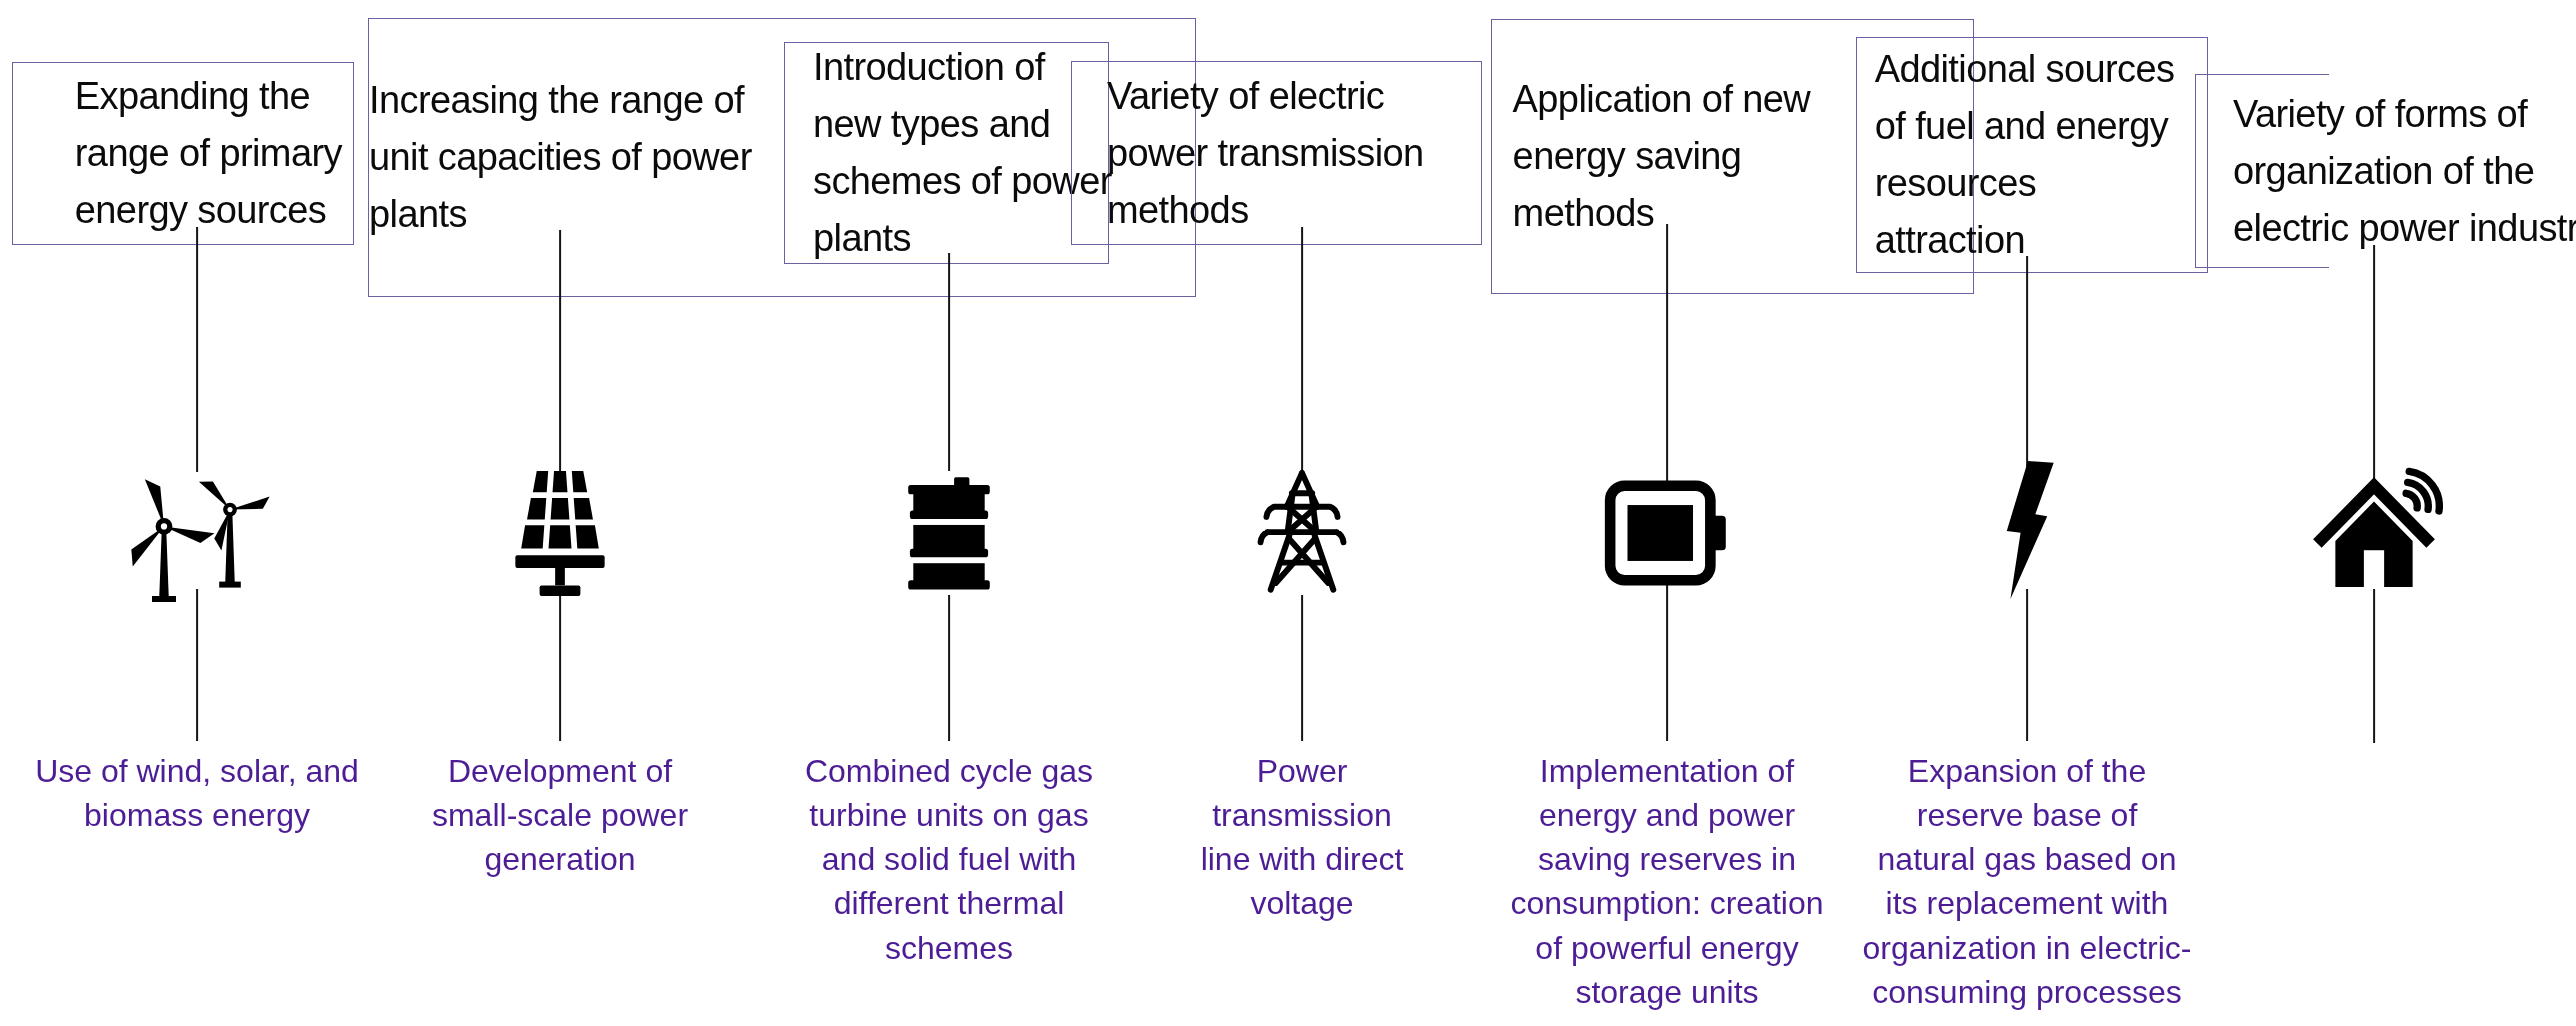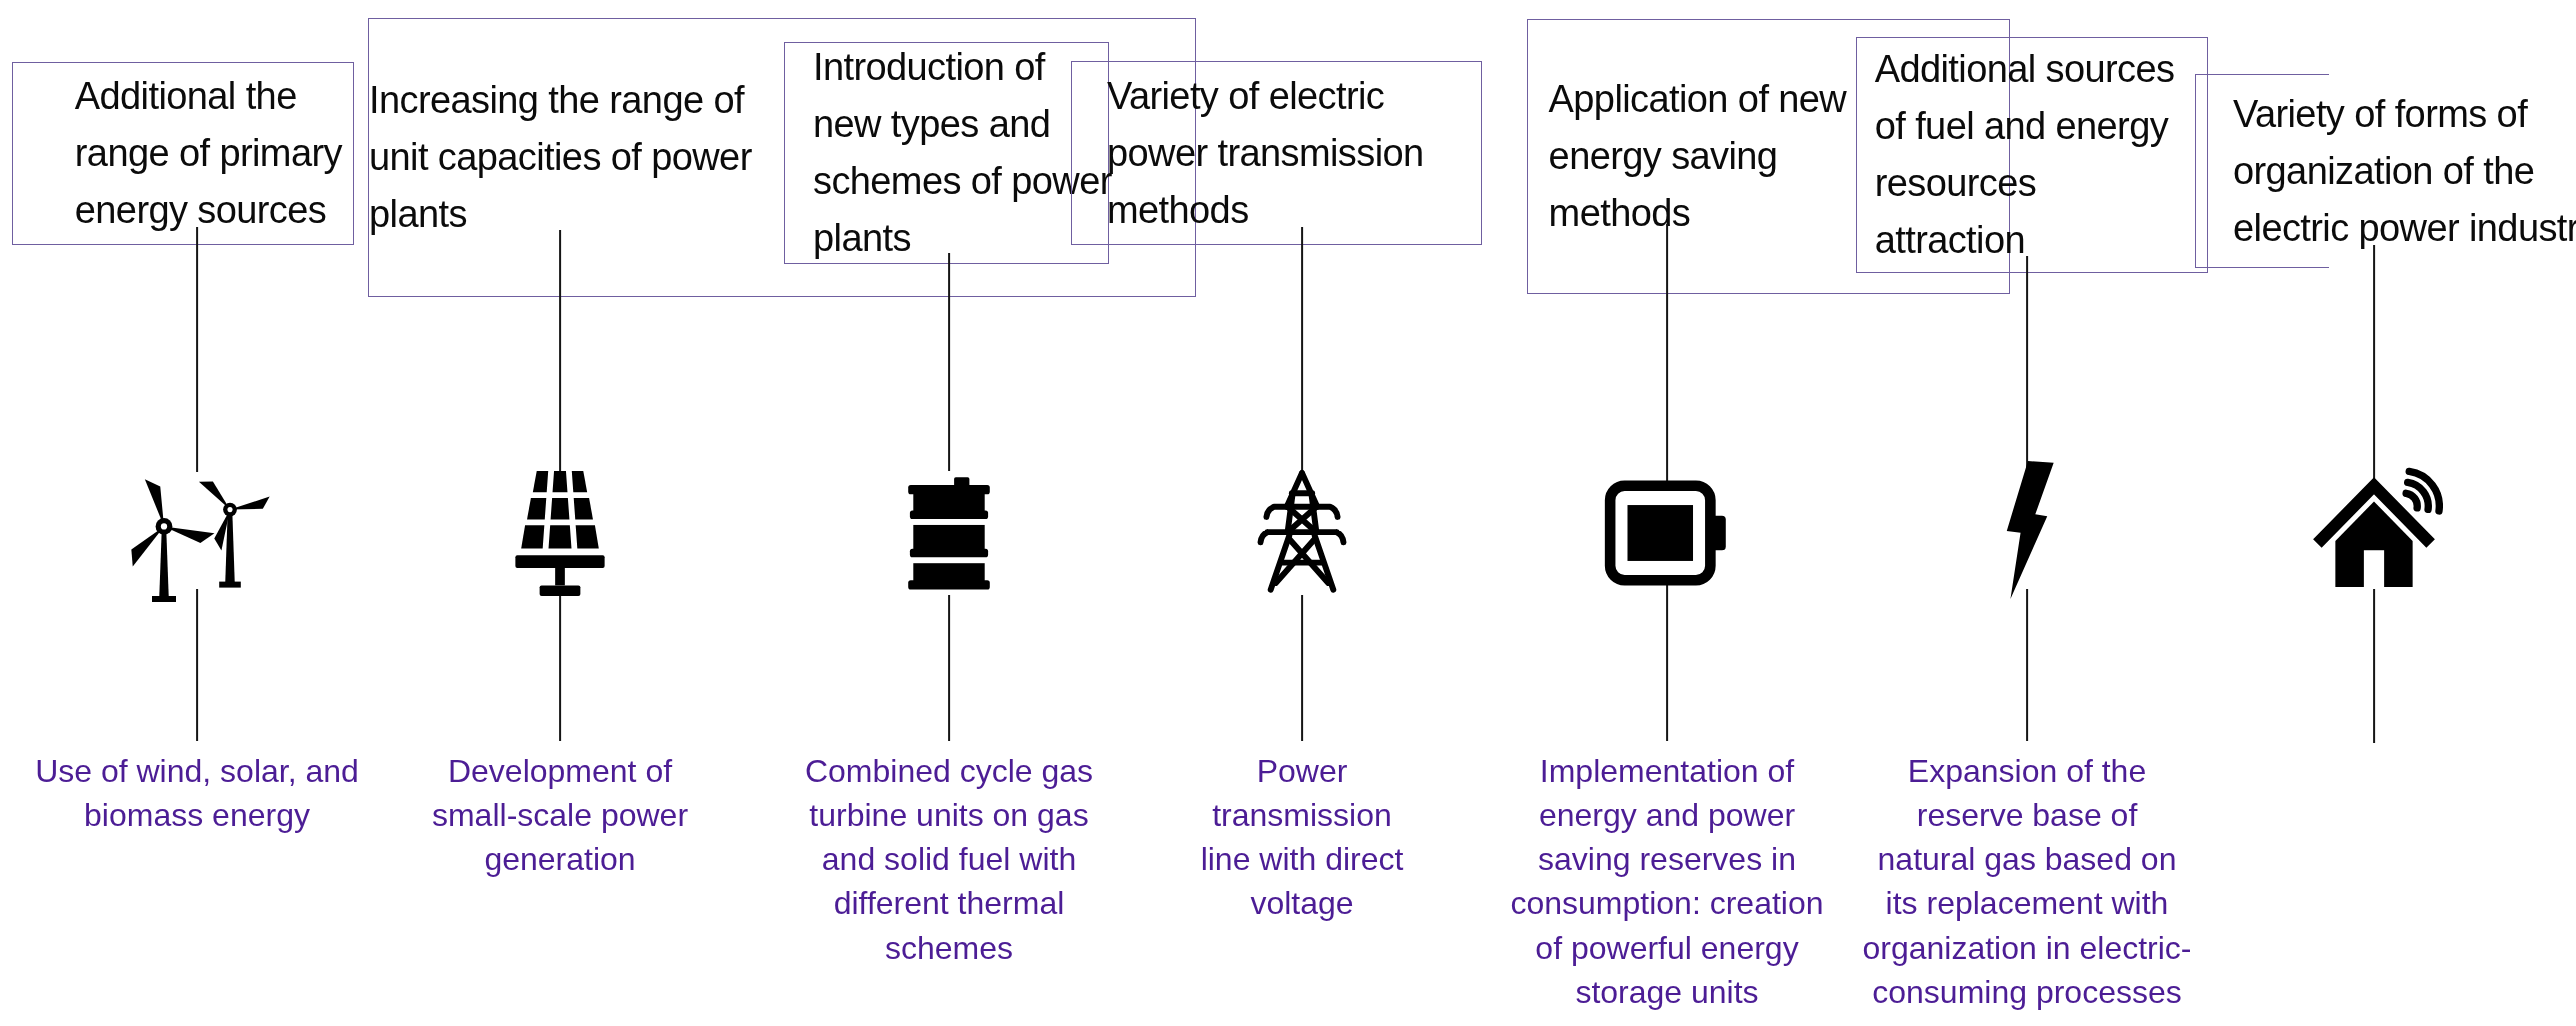--- a/index.html
+++ b/index.html
@@ -12,21 +12,21 @@
     position:absolute;border:1.8px solid #6f5fa0;background:transparent;
     display:flex;align-items:center;box-sizing:border-box;
   }
   .tbox .title-text{
     white-space:pre;font-size:38px;line-height:1.5;letter-spacing:-0.6px;color:#0b0b0b;
   }
   #b1{left:11.8px;top:62px;width:342px;height:183px;padding-left:62px;}
   #b2{left:368px;top:18px;width:828px;height:279px;}
   #b3{left:784px;top:42px;width:325px;height:222px;padding-left:28px;}
   #b4{left:1071px;top:61px;width:411px;height:184px;padding-left:35px;}
-  #b5{left:1491px;top:19.4px;width:483px;height:275px;padding-left:20.6px;margin-left:36px;}
+  #b5{left:1491px;top:19.4px;width:483px;height:275px;padding-left:20.6px;}
   #b6{left:1856px;top:37px;width:352px;height:236px;padding-left:17.7px;}
   #b7{left:2195px;top:74px;width:134px;height:194px;padding-left:37px;border-right:none;}
   #b7 .title-text{overflow:visible;}
   
   .vline{position:absolute;width:1.8px;background:#151515;transform:translateX(-50%);}
   #l1a{left:197px;top:227px;height:245px;}   #l1b{left:197px;top:589px;height:152px;}
   #l2a{left:560px;top:230px;height:242px;}   #l2b{left:560px;top:592px;height:149px;}
   #l3a{left:949px;top:253px;height:218px;}  #l3b{left:949px;top:595px;height:146px;}
   #l4a{left:1302px;top:227px;height:247px;}  #l4b{left:1302px;top:595px;height:146px;}
   #l5a{left:1667px;top:224px;height:265px;}  #l5b{left:1667px;top:580px;height:161px;}
@@ -46,21 +46,21 @@
   #c1{left:197px;top:749px;}  #c2{left:560px;top:749px;}  #c3{left:949px;top:749px;}
   #c4{left:1302px;top:749px;} #c5{left:1667px;top:749px;} #c6{left:2027px;top:749px;}
   #c7{left:2374px;top:749px;}
 </style>
 </head>
 <body>
 
 <div class="canvas">
 
   <div class="tbox" id="b1">
-    <span class="title-text">Additional the
+    <span class="title-text">Expanding the
 range of primary
 energy sources</span>
   </div>
   <div class="tbox" id="b2">
     <span class="title-text">Increasing the range of
 unit capacities of power
 plants</span>
   </div>
   <div class="tbox" id="b3">
     <span class="title-text">Introduction of

